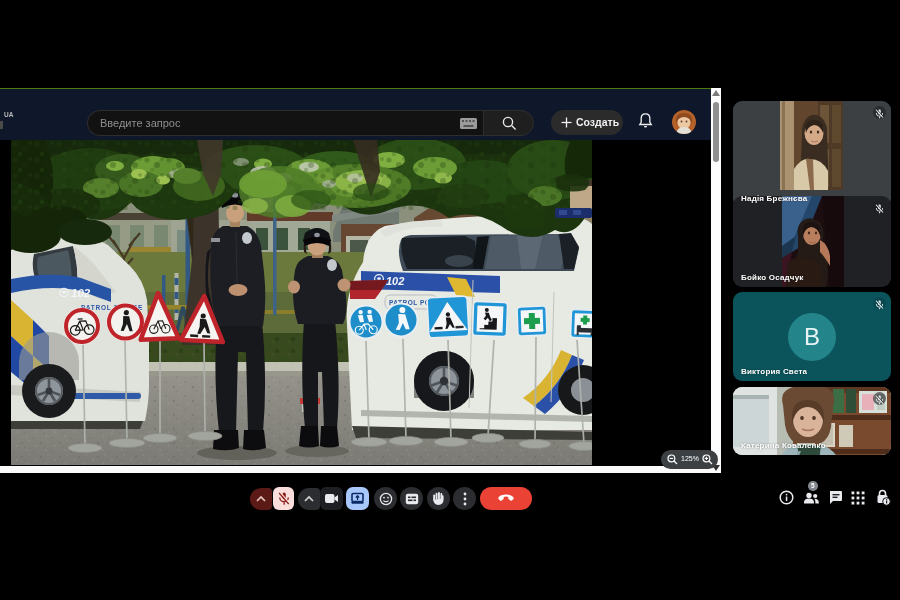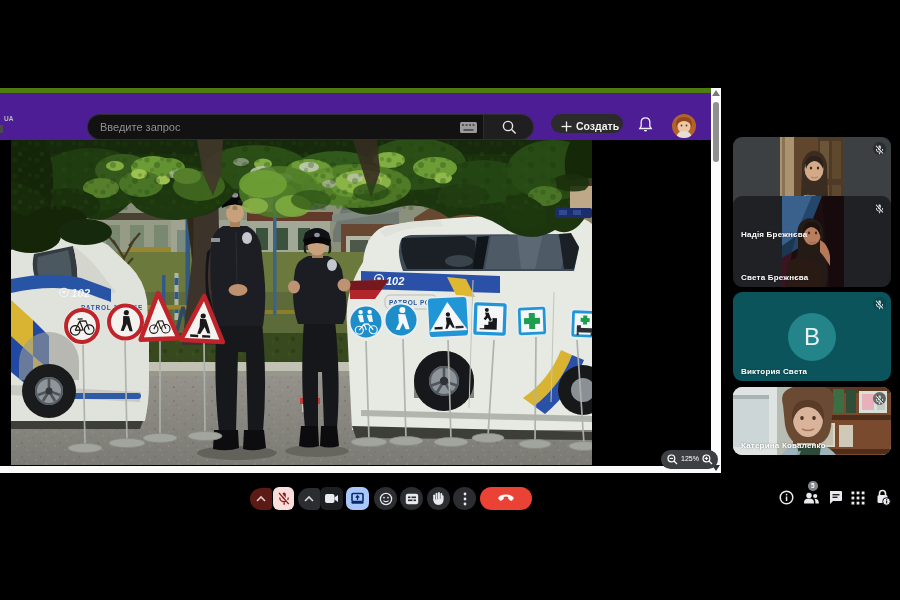--- a/index.html
+++ b/index.html
@@ -2,21 +2,21 @@
 <html><head>
 <meta charset="utf-8">
 <style>
   html,body{margin:0;padding:0;background:#000;width:900px;height:600px;overflow:hidden;}
   body{font-family:"Liberation Sans",sans-serif;position:relative;}
   .abs{position:absolute;}
 </style>
 </head>
 <body>
 
-<div class="abs" id="topbar" style="left:0;top:88px;width:721px;height:52px;background:#4c1d95;border-top:5px solid #4d7c0f;">
+<div class="abs" id="topbar" style="left:0;top:88px;width:721px;height:52px;background:#0f172a;border-top:1px solid #4d7c0f;">
   <div class="abs" style="left:4px;top:22px;font-size:6.5px;font-weight:bold;color:#bbb;">UA</div>
   <div class="abs" style="left:0;top:32px;width:3px;height:8px;background:#4a4a4a;"></div>
 
   <div class="abs" style="left:87px;top:21px;width:396px;height:24px;background:#121212;border:1px solid #2e2e2e;border-right:none;border-radius:13px 0 0 13px;">
     <div class="abs" style="left:12px;top:6px;font-size:11px;color:#8f8f8f;">Введите запрос</div>
 
     <svg class="abs" style="left:372px;top:7px;" width="17" height="11" viewBox="0 0 17 11">
       <rect x="0" y="0" width="17" height="11" rx="1.5" fill="#9b9b9b"></rect>
       <rect x="2" y="2" width="2" height="2" fill="#555"></rect>
         <rect x="5.5" y="2" width="2" height="2" fill="#555"></rect>
@@ -26,21 +26,21 @@
     </svg>
   </div>
 
   <div class="abs" style="left:483px;top:21px;width:51px;height:26px;background:#1f1f1f;border:1px solid #2e2e2e;border-left:1px solid #2e2e2e;border-radius:0 13px 13px 0;box-sizing:border-box;">
     <svg class="abs" style="left:18px;top:5px;" width="15" height="15" viewBox="0 0 15 15">
       <circle cx="6" cy="6" r="4.6" fill="none" stroke="#e8e8e8" stroke-width="1.4"></circle>
       <line x1="9.6" y1="9.6" x2="13.6" y2="13.6" stroke="#e8e8e8" stroke-width="1.4"></line>
     </svg>
   </div>
 
-  <div class="abs" style="left:551px;top:21px;width:72px;height:19px;background:#2b2b2b;border-radius:13px;">
+  <div class="abs" style="left:551px;top:21px;width:72px;height:25px;background:#2b2b2b;border-radius:13px;">
     <svg class="abs" style="left:10px;top:7px;" width="11" height="11" viewBox="0 0 11 11">
       <line x1="5.5" y1="0.5" x2="5.5" y2="10.5" stroke="#f1f1f1" stroke-width="1.3"></line>
       <line x1="0.5" y1="5.5" x2="10.5" y2="5.5" stroke="#f1f1f1" stroke-width="1.3"></line>
     </svg>
     <div class="abs" style="left:25px;top:6px;font-size:10.5px;font-weight:bold;color:#f1f1f1;">Создать</div>
   </div>
 
   <svg class="abs" style="left:638px;top:23px;" width="15" height="17" viewBox="0 0 17 19">
     <path d="M8.5 2 C5.4 2 3.6 4.3 3.6 7.2 L3.6 11.5 L2 14 L15 14 L13.4 11.5 L13.4 7.2 C13.4 4.3 11.6 2 8.5 2 Z" fill="none" stroke="#efefef" stroke-width="1.5"></path>
     <path d="M6.7 15.6 a1.8 1.8 0 0 0 3.6 0 Z" fill="#efefef"></path>
@@ -490,21 +490,21 @@
     <line x1="4.4" y1="2.7" x2="4.4" y2="6.1" stroke="#fff" stroke-width="1.1"></line>
   </svg>
 </div>
 
 <style>
 .tile{position:absolute;left:733px;width:158px;border-radius:9px;overflow:hidden;background:#3c4043;}
 .tname{position:absolute;left:8px;bottom:5px;font-size:8px;font-weight:bold;color:#fff;z-index:5;text-shadow:0 0 2px rgba(0,0,0,.45);letter-spacing:0.2px;}
 .micoff{position:absolute;right:5px;top:5px;width:13px;height:13px;border-radius:50%;background:rgba(30,31,34,.6);z-index:5;}
 </style>
 
-<div class="tile" style="top:101px;height:107px;margin-top:36px;">
+<div class="tile" style="top:101px;height:107px;">
   <svg class="abs" style="left:47px;top:0;" width="63" height="89" viewBox="0 0 63 89">
     <rect width="63" height="89" fill="#61452c"></rect>
     <rect x="0" y="0" width="14" height="89" fill="#ab9271"></rect>
     <rect x="2" y="0" width="3" height="89" fill="#8a7354"></rect>
     <rect x="38" y="0" width="25" height="89" fill="#4e3a26"></rect>
     <rect x="40" y="4" width="9" height="38" fill="#6b5438"></rect>
       <rect x="52" y="4" width="9" height="38" fill="#5e492f"></rect>
     <rect x="40" y="48" width="9" height="38" fill="#6b5438"></rect>
       <rect x="52" y="48" width="9" height="38" fill="#5e492f"></rect>
     <path d="M22 34 Q21 22 28 16 Q35 11 42 17 Q48 23 47 35 L48 60 Q49 74 45 89 L21 89 Q18 72 21 58 Z" fill="#3a2c20"></path>
@@ -548,21 +548,21 @@
   </svg>
   <div class="micoff"><svg width="13" height="13" viewBox="0 0 15 15">
         <g fill="#e8eaed">
           <rect x="6" y="3" width="3" height="5.5" rx="1.5"></rect>
           <path d="M4.5 7 a3 3 0 0 0 6 0 l1 0 a4 4 0 0 1 -8 0 Z"></path>
           <rect x="7" y="11" width="1.2" height="2"></rect>
         </g>
         <line x1="3.5" y1="3" x2="11.5" y2="12" stroke="#e8eaed" stroke-width="1.2"></line>
         <line x1="4.3" y1="2.4" x2="12.3" y2="11.4" stroke="rgba(30,31,34,.9)" stroke-width="1"></line>
       </svg></div>
-  <div class="tname">Света Брежнєва</div>
+  <div class="tname">Бойко Осадчук</div>
 </div>
 
 <div class="tile" style="top:292px;height:89px;background:#0b545c;">
   <div class="abs" style="left:55px;top:21px;width:48px;height:48px;border-radius:50%;background:#23848a;"></div>
   <div class="abs" style="left:55px;top:21px;width:48px;height:48px;border-radius:50%;text-align:center;line-height:48px;font-size:24px;color:#e8f4f4;font-family:'Liberation Sans',sans-serif;">В</div>
   <div class="micoff" style="background:rgba(10,70,78,.8);"><svg width="13" height="13" viewBox="0 0 15 15">
         <g fill="#e8eaed">
           <rect x="6" y="3" width="3" height="5.5" rx="1.5"></rect>
           <path d="M4.5 7 a3 3 0 0 0 6 0 l1 0 a4 4 0 0 1 -8 0 Z"></path>
           <rect x="7" y="11" width="1.2" height="2"></rect>

